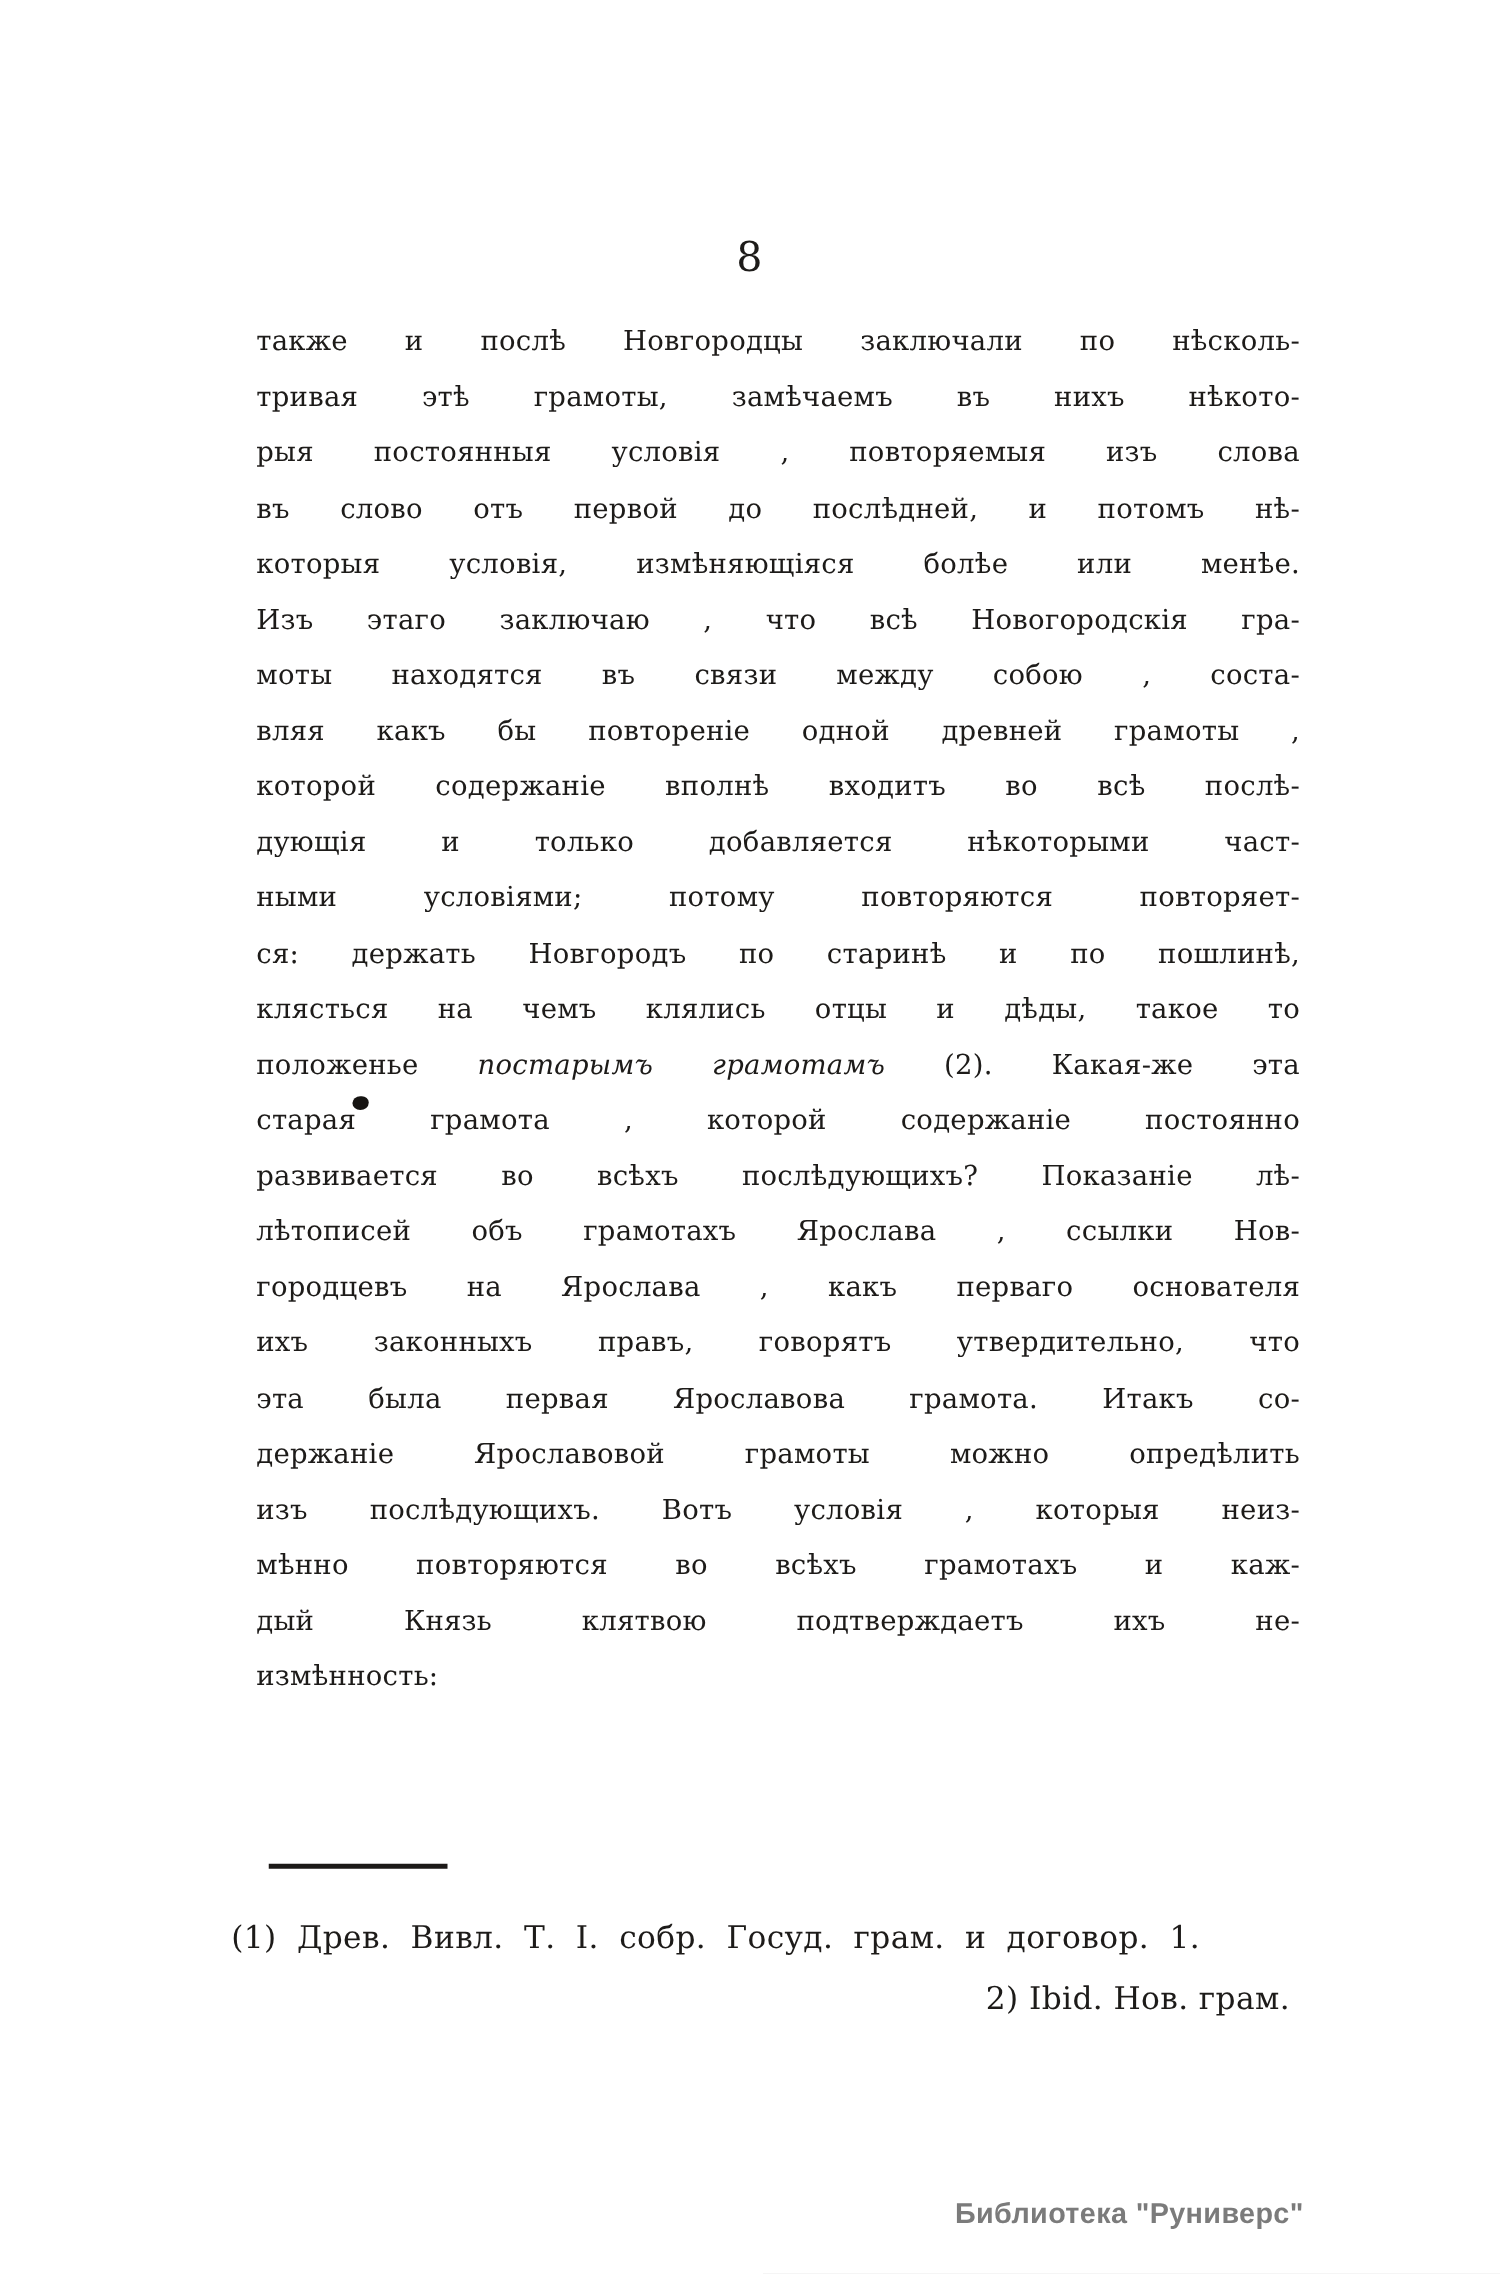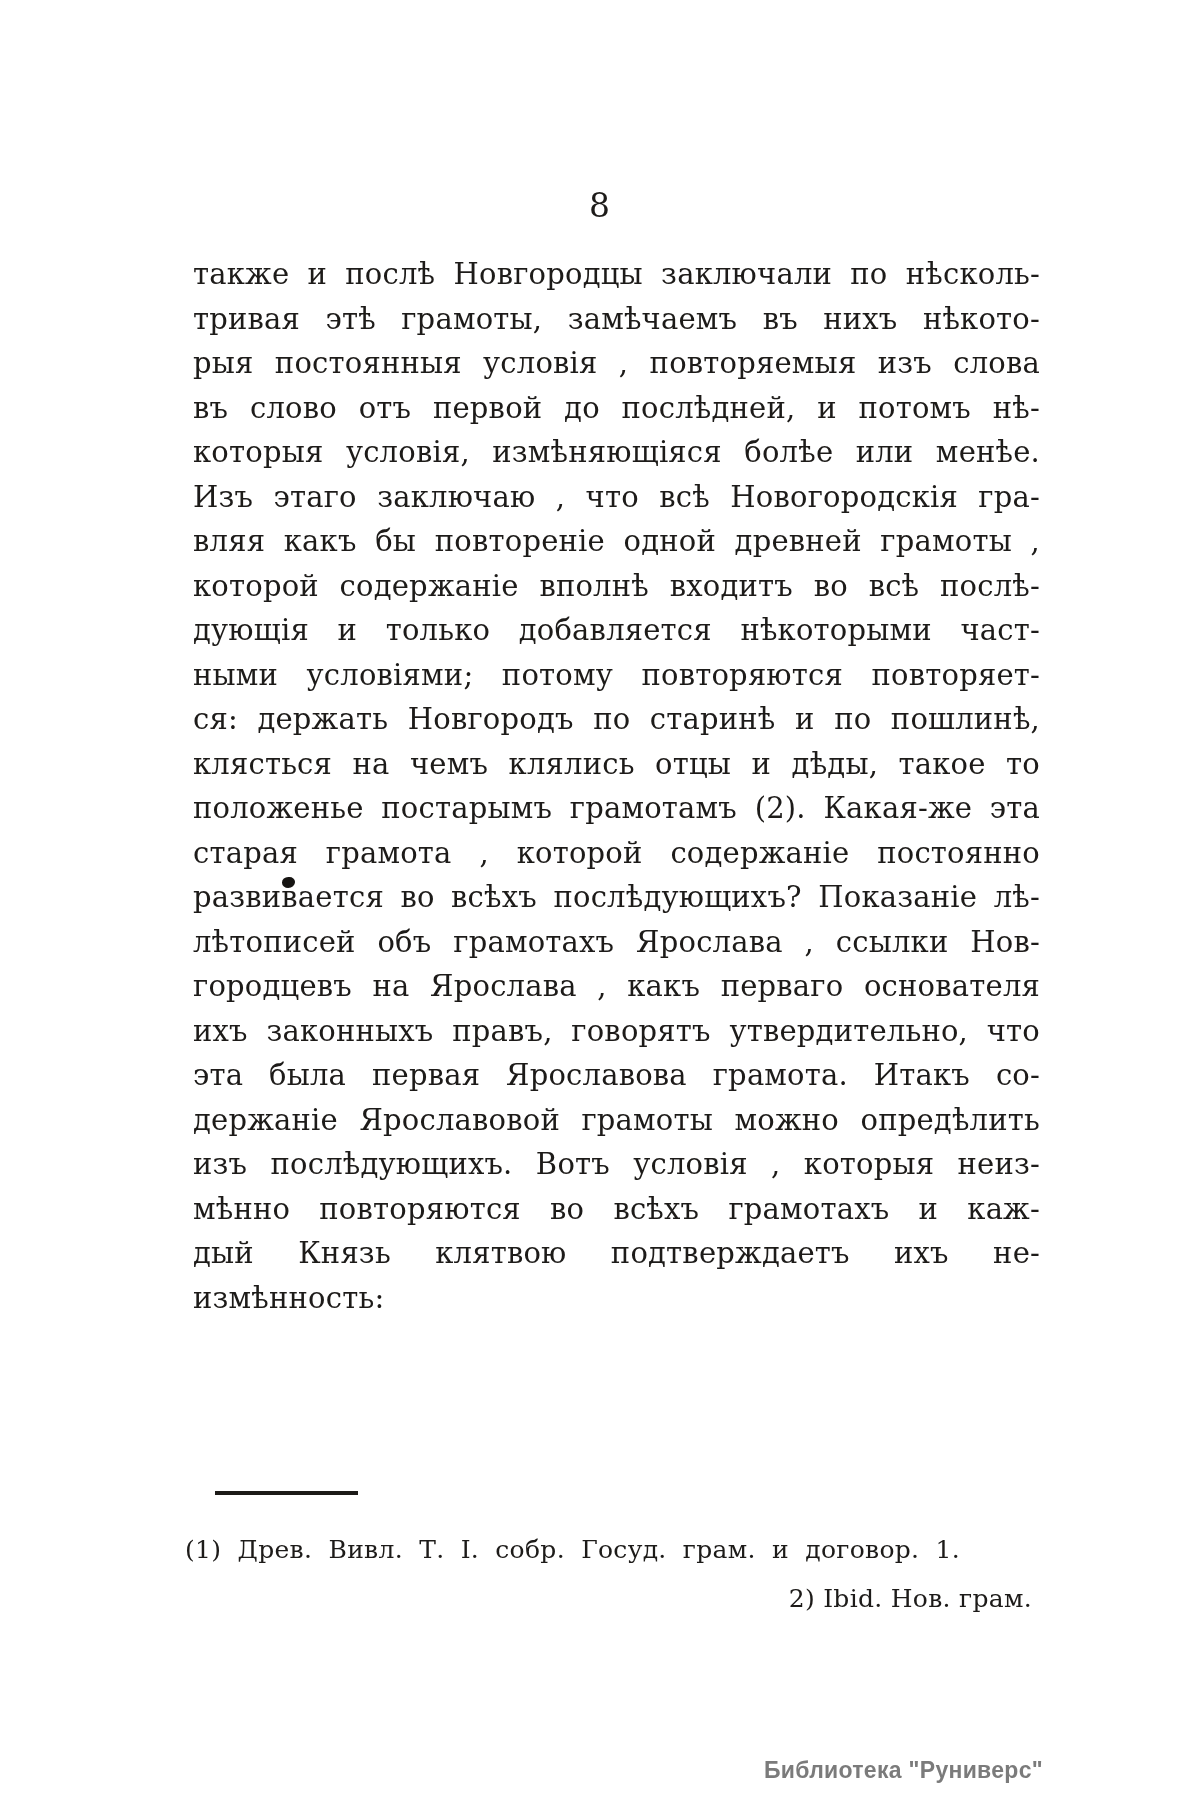--- a/index.html
+++ b/index.html
@@ -30,33 +30,35 @@
   }
   .body-text {
     position: absolute;
     top: 252px;
     left: 193px;
     width: 847px;
   }
   .line {
     height: 44.5px;
     line-height: 44.5px;
-    font-size: 29px;
+    font-size: 22px;
     letter-spacing: 0.2px;
     text-align: justify;
     text-align-last: justify;
     text-justify: inter-word;
     white-space: normal;
     overflow: visible;
+    margin-left: 12px;
   }
   .line.last-line {
     text-align: right;
     text-align-last: left;
   }
   .line .em {
+    font-style: italic;
   }
   .ink-blot {
     position: absolute;
     top: 877px;
     left: 282px;
     width: 13px;
     height: 11px;
     border-radius: 50% 45% 55% 50%;
     background: #161412;
   }
@@ -105,20 +107,21 @@
 
   <div class="page-number">8</div>
 
   <div class="body-text">
     <div class="line">также и послѣ Новгородцы заключали по нѣсколь-</div>
     <div class="line">тривая этѣ грамоты, замѣчаемъ въ нихъ нѣкото-</div>
     <div class="line">рыя постоянныя условія , повторяемыя изъ слова</div>
     <div class="line">въ слово отъ первой до послѣдней, и потомъ нѣ-</div>
     <div class="line">которыя условія, измѣняющіяся болѣе или менѣе.</div>
     <div class="line">Изъ этаго заключаю , что всѣ Новогородскія гра-</div>
+    <div class="line">моты находятся въ связи между собою , соста-</div>
     <div class="line">вляя какъ бы повтореніе одной древней грамоты ,</div>
     <div class="line">которой содержаніе вполнѣ входитъ во всѣ послѣ-</div>
     <div class="line">дующія и только добавляется нѣкоторыми част-</div>
     <div class="line">ными условіями; потому повторяются повторяет-</div>
     <div class="line">ся: держать Новгородъ по старинѣ и по пошлинѣ,</div>
     <div class="line">клясться на чемъ клялись отцы и дѣды, такое то</div>
     <div class="line"><span>положенье </span><span class="em">постарымъ грамотамъ</span><span> (2). Какая-же эта</span></div>
     <div class="line">старая грамота , которой содержаніе постоянно</div>
     <div class="line">развивается во всѣхъ послѣдующихъ? Показаніе лѣ-</div>
     <div class="line">лѣтописей объ грамотахъ Ярослава , ссылки Нов-</div>

